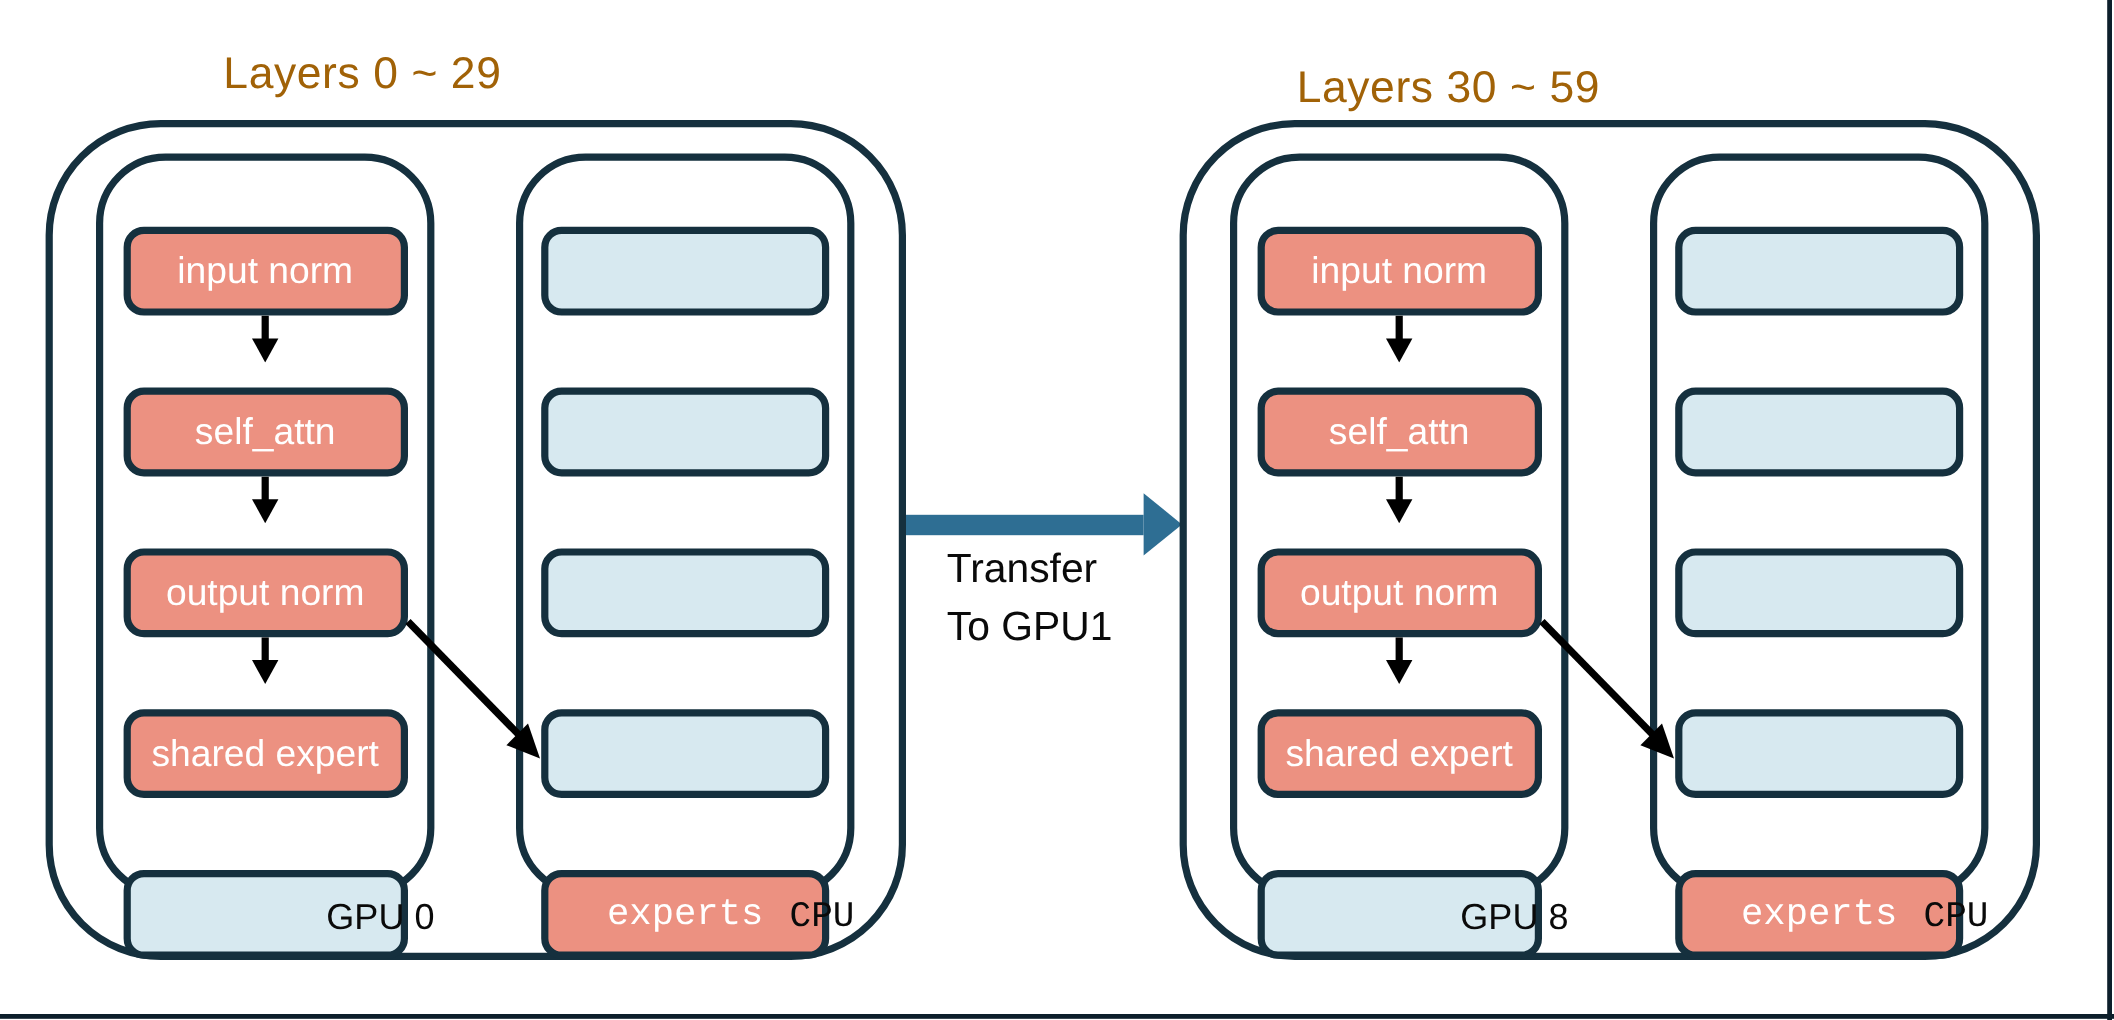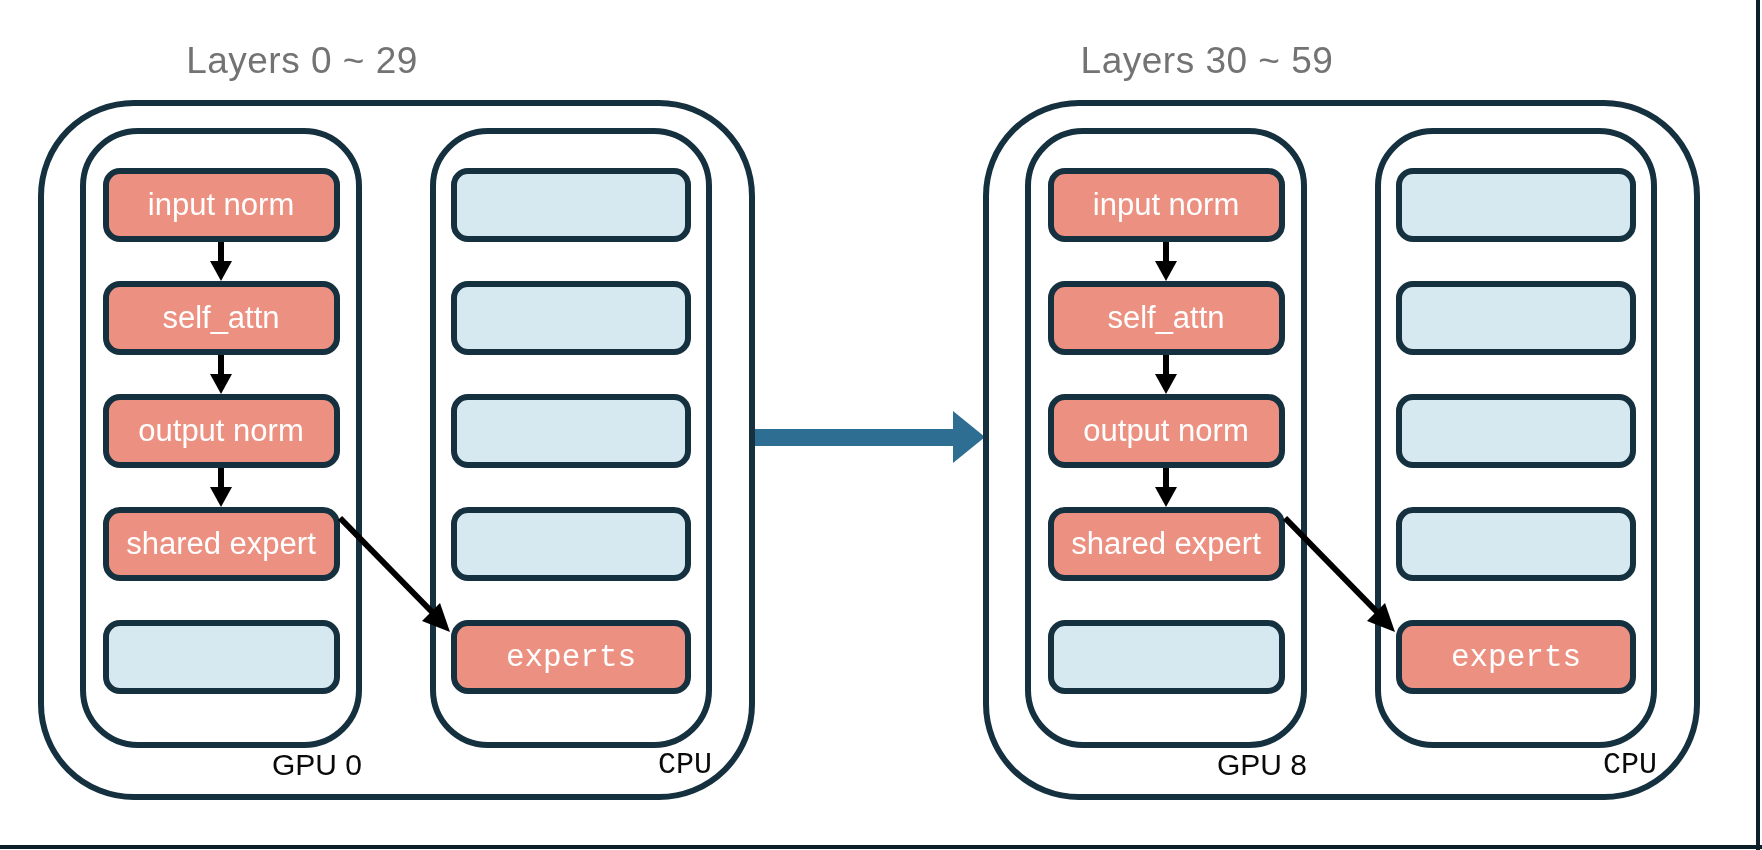--- a/index.html
+++ b/index.html
@@ -2,24 +2,24 @@
 <html><head>
 <meta charset="utf-8">
 <style>
   html,body{margin:0;padding:0;background:#ffffff;}
   .canvas{
     position:relative;width:1762px;height:850px;overflow:hidden;background:#ffffff;
     font-family:"Liberation Sans", sans-serif;color:#0a0a0a;
   }
   .title{
     position:absolute;top:40px;width:400px;text-align:center;
-    font-size:37px;font-weight:500;letter-spacing:0.5px;color:#737373;white-space:nowrap;
+    font-size:37px;font-weight:500;letter-spacing:0.5px;color:#a16207;white-space:nowrap;
   }
   .title.left{left:102px;}
-  .title.right{left:1007px;}
+  .title.right{left:1007px;margin-top:12px;}
 
   .group{position:absolute;top:100px;width:717px;height:700px;}
   .group.left{left:38px;}
   .group.right{left:983px;}
 
   .outer{
     position:absolute;inset:0;border:6px solid #15303e;border-radius:96px;
     background:#ffffff;box-sizing:border-box;
   }
   .col{
@@ -27,21 +27,21 @@
     border:6px solid #15303e;border-radius:58px;background:#ffffff;
     padding-top:34px;display:flex;flex-direction:column;align-items:center;
   }
   .col.gpu{left:42px;}
   .col.cpu{left:392px;}
 
   .box{
     width:237px;height:74px;box-sizing:border-box;flex:0 0 74px;
     border:6px solid #15303e;border-radius:17px;
     display:flex;align-items:center;justify-content:center;
-    font-size:31px;color:#ffffff;white-space:nowrap;
+    font-size:31px;color:#ffffff;white-space:nowrap;margin-top:21px;
   }
   .col.cpu .box{width:240px;font-family:Liberation Mono, monospace;}
   .box.salmon{background:#ec9181;}
   .box.blue{background:#d7e9f0;}
 
   .gapv{height:39px;flex:0 0 39px;display:flex;align-items:center;justify-content:center;}
 
   .collabel{
     position:absolute;top:648px;width:282px;text-align:right;
     font-size:30px;font-weight:500;color:#0a0a0a;white-space:nowrap;
@@ -136,20 +136,22 @@
 
     <div class="collabel gpu">GPU 0</div>
     <div class="collabel cpu">CPU</div>
   </div>
 
   <svg class="transfer-arrow" viewBox="0 0 230 56">
     <rect x="0" y="20" width="198" height="17" fill="#2e6e93"></rect>
     <polygon points="198,2 198,54 230,28" fill="#2e6e93"></polygon>
   </svg>
   <div class="transfer-label">
+    <div>Transfer</div>
+    <div>To GPU1</div>
   </div>
 
   <div class="group right">
     <div class="outer"></div>
 
     <div class="col gpu">
       <div class="box salmon">
           <span>input norm</span>
         </div>
       <div class="gapv">

